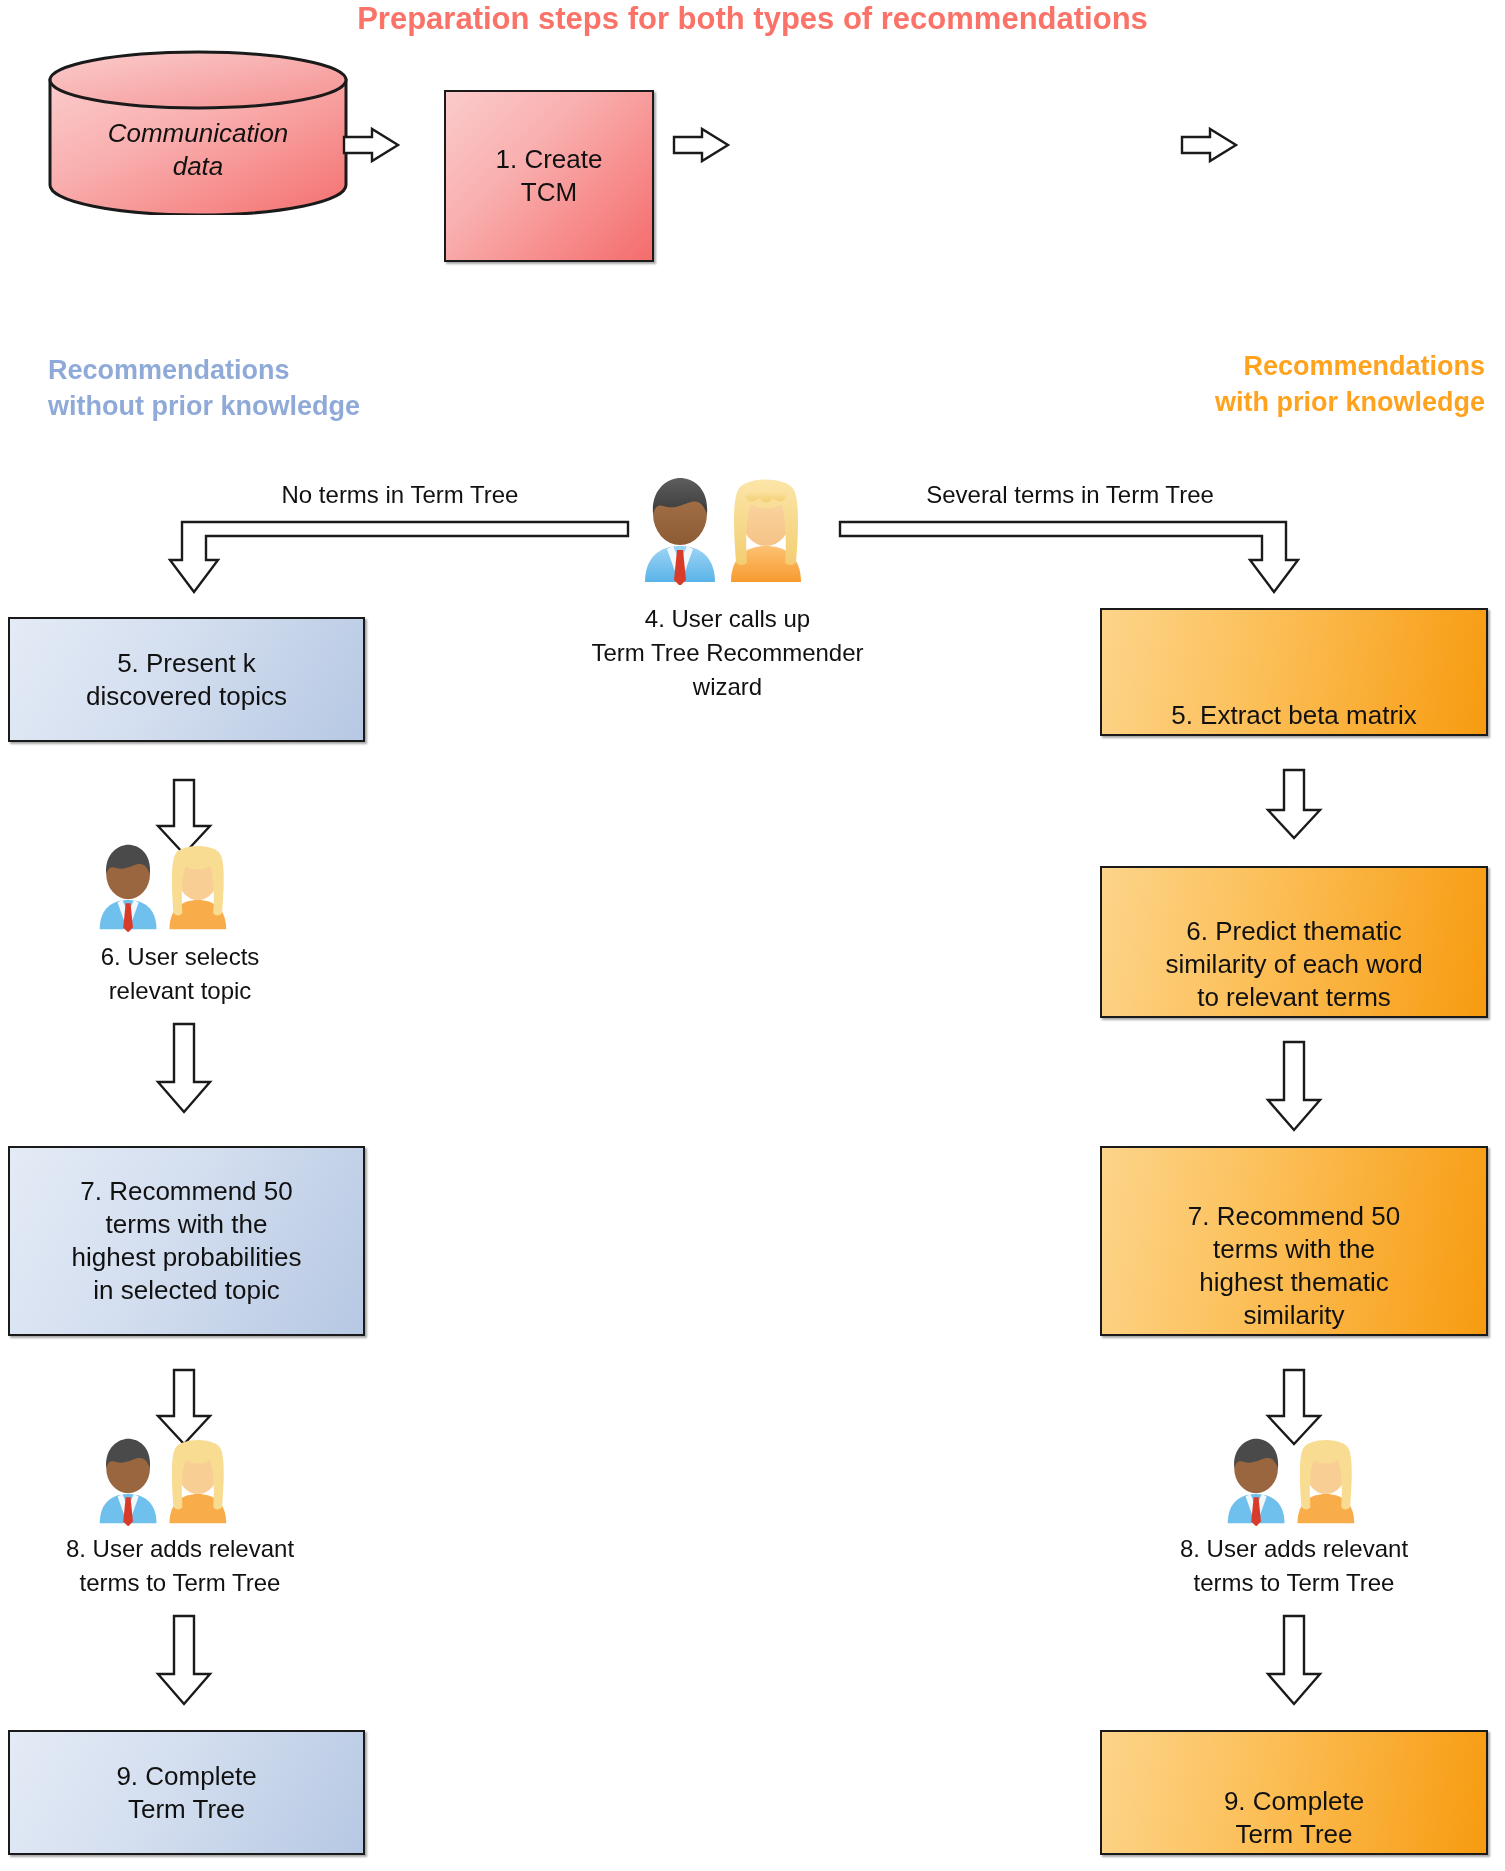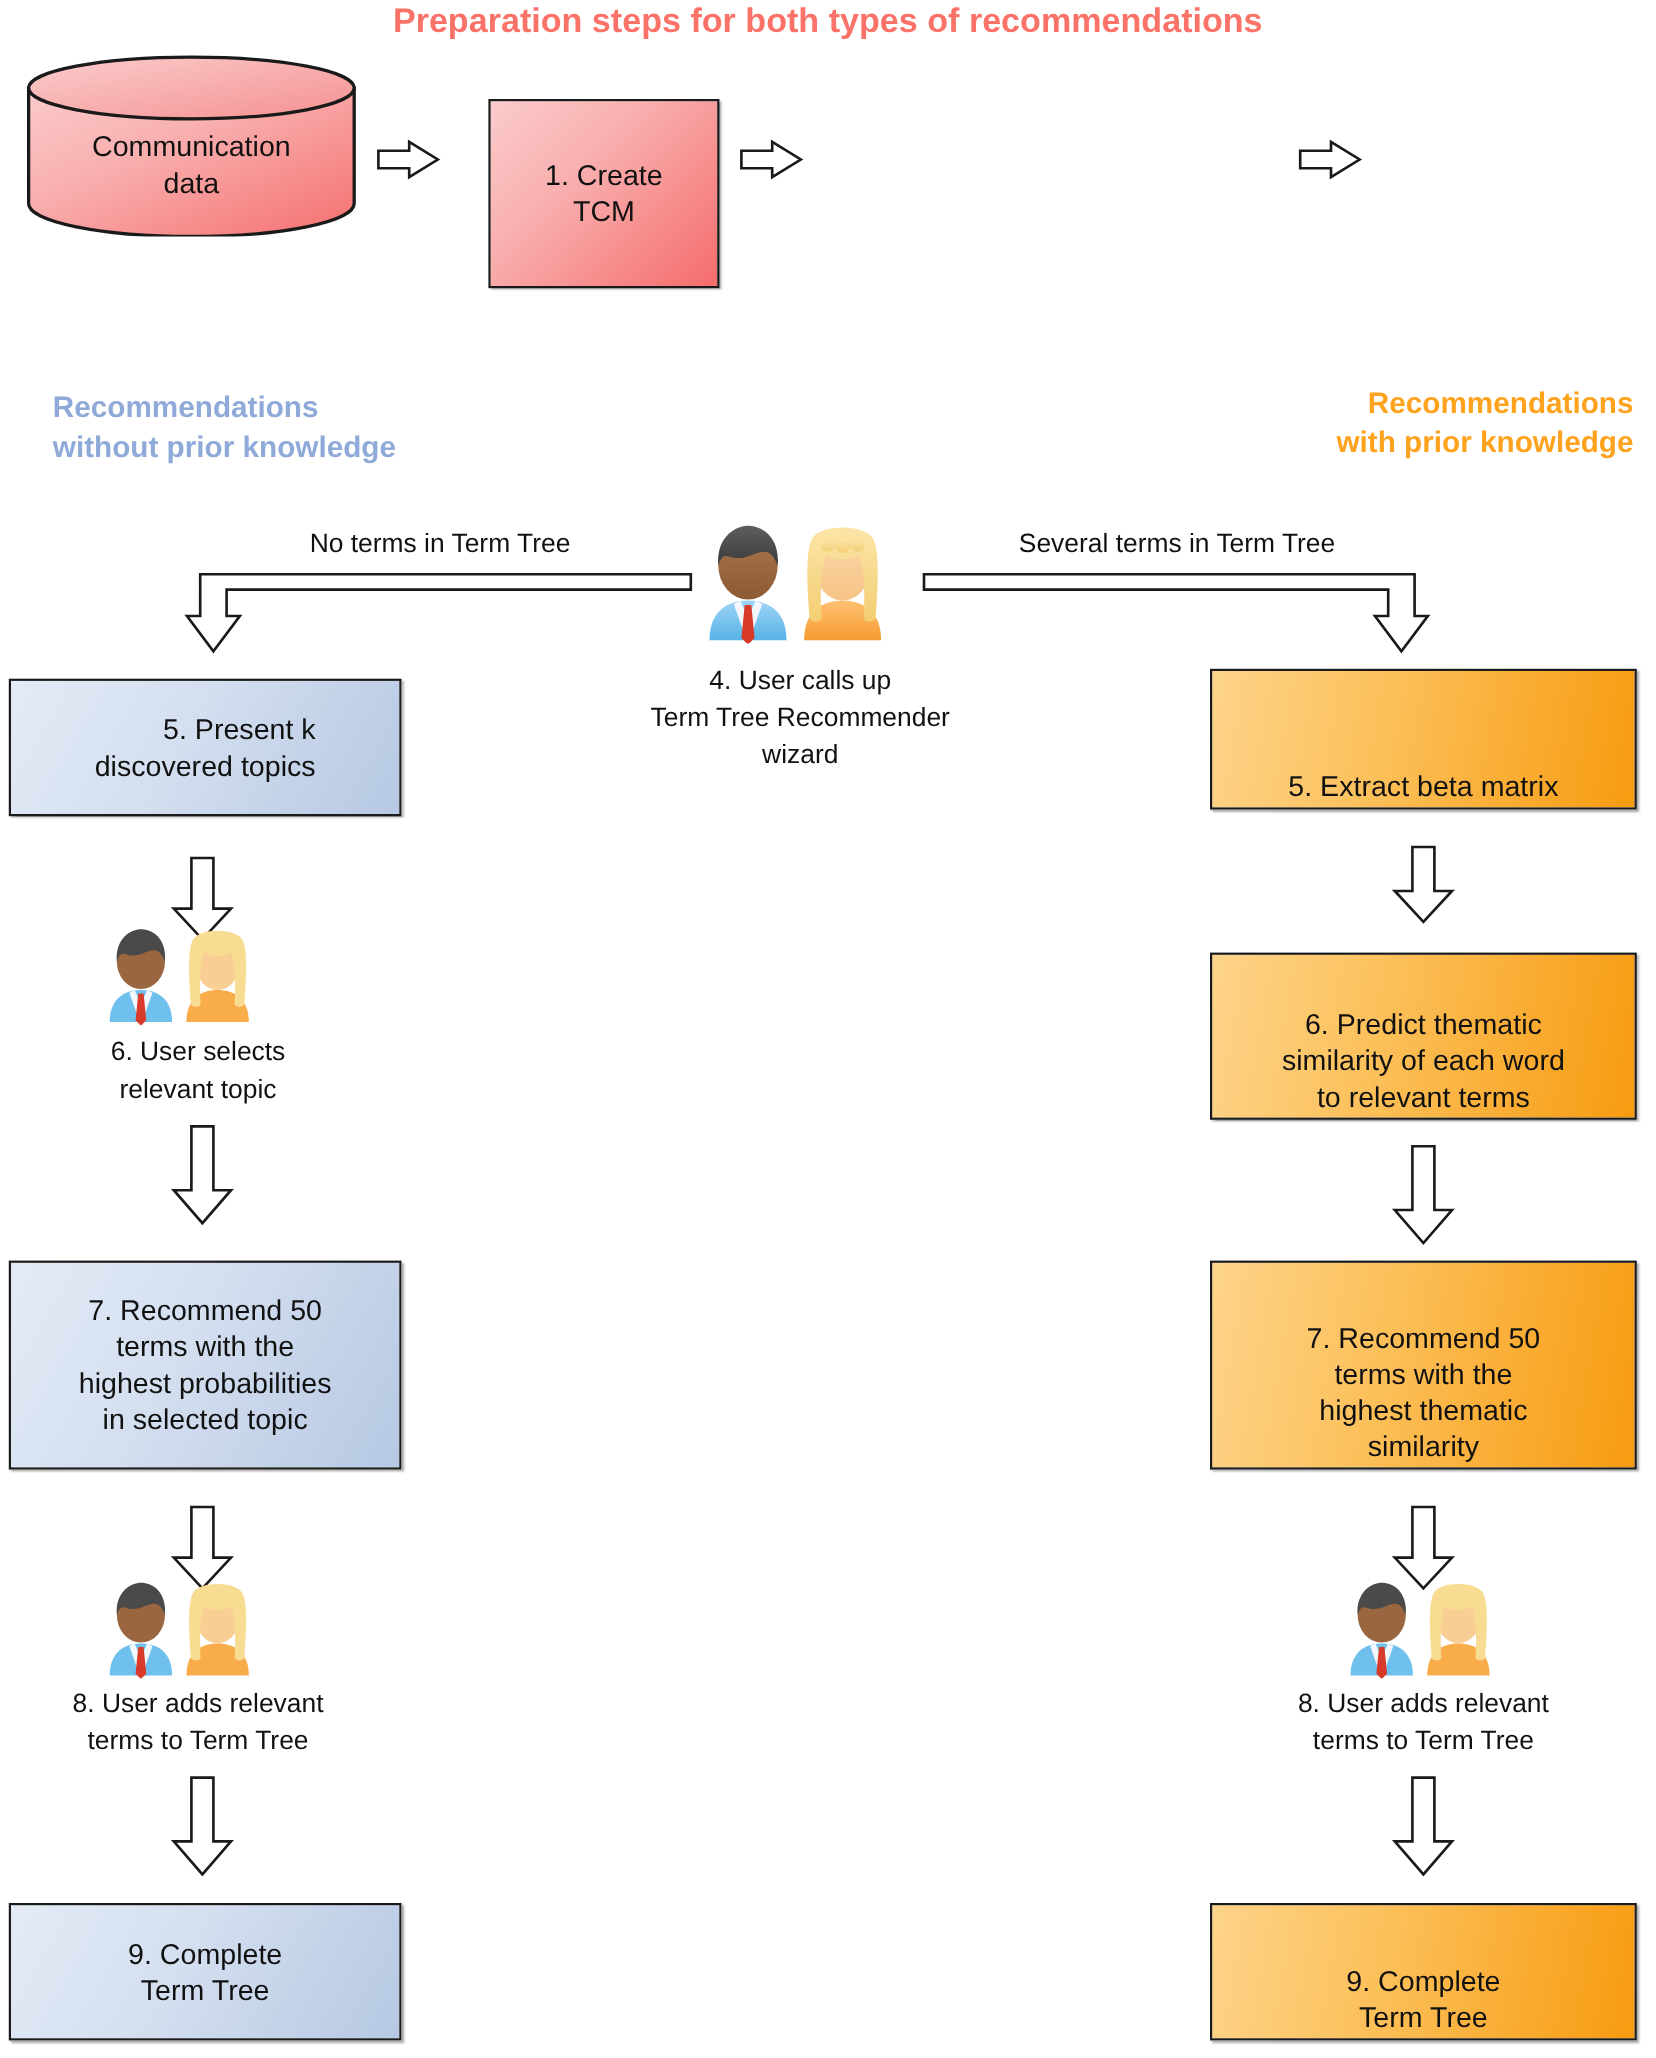--- a/index.html
+++ b/index.html
@@ -99,21 +99,21 @@
   
   .users-icon { position: absolute; }
 </style>
 </head>
 <body>
 
 <div id="canvas">
 
   <div class="title-main">Preparation steps for both types of recommendations</div>
 
-  <div class="cylinder" style="left:24px; top:50px; width:300px; height:165px;">
+  <div class="cylinder" style="left:48px; top:50px; width:300px; height:165px;font-style:italic;">
     <svg class="cyl-svg" width="300" height="165" viewBox="0 0 300 165">
       <defs>
         <linearGradient id="cylGrad" x1="0" y1="0" x2="1" y2="1">
           <stop offset="0%" stop-color="#FBCBCB"></stop>
           <stop offset="40%" stop-color="#F9AEAE"></stop>
           <stop offset="100%" stop-color="#F4706F"></stop>
         </linearGradient>
         <linearGradient id="cylTopGrad" x1="0" y1="0" x2="1" y2="1">
           <stop offset="0%" stop-color="#FBCDCD"></stop>
           <stop offset="100%" stop-color="#F59090"></stop>
@@ -204,21 +204,21 @@
         <path d="M17,20 C24,6 66,6 73,20 C79,32 77,66 75,92 C72,96 66,96 64,92 C66,66 64,44 60,34 C52,40 38,40 30,34 C26,44 24,66 26,92 C24,96 18,96 15,92 C13,66 11,32 17,20 Z" fill="url(#hairF)"></path>
         <path d="M24,26 C32,18 58,18 66,26 C62,34 56,32 52,28 C48,34 42,34 38,28 C34,32 28,34 24,26 Z" fill="url(#hairF)"></path>
       </g>
     </svg>
   </div>
 
   <div class="flow-label" style="left:455px; top:602px; width:545px;">4. User calls up
 Term Tree Recommender
 wizard</div>
 
-  <div class="box blue" style="left:8px; top:617px; width:357px; height:125px;text-align:right;">
+  <div class="box blue" style="left:8px; top:617px; width:357px; height:125px;">
     <span>5. Present k
 discovered topics</span>
   </div>
 
   <svg class="arrow-svg" style="left:152px; top:778px;" width="64" height="78" viewBox="0 0 64 78">
     <path d="M22,2 L42,2 L42,48 L58,48 L32,76 L6,48 L22,48 Z" fill="#ffffff" stroke="#1a1a1a" stroke-width="2.4"></path>
   </svg>
 
   <div class="users-icon" style="left:90px; top:838px; width:150px; height:94px;">
     <svg width="150" height="94" viewBox="0 0 185 115">

